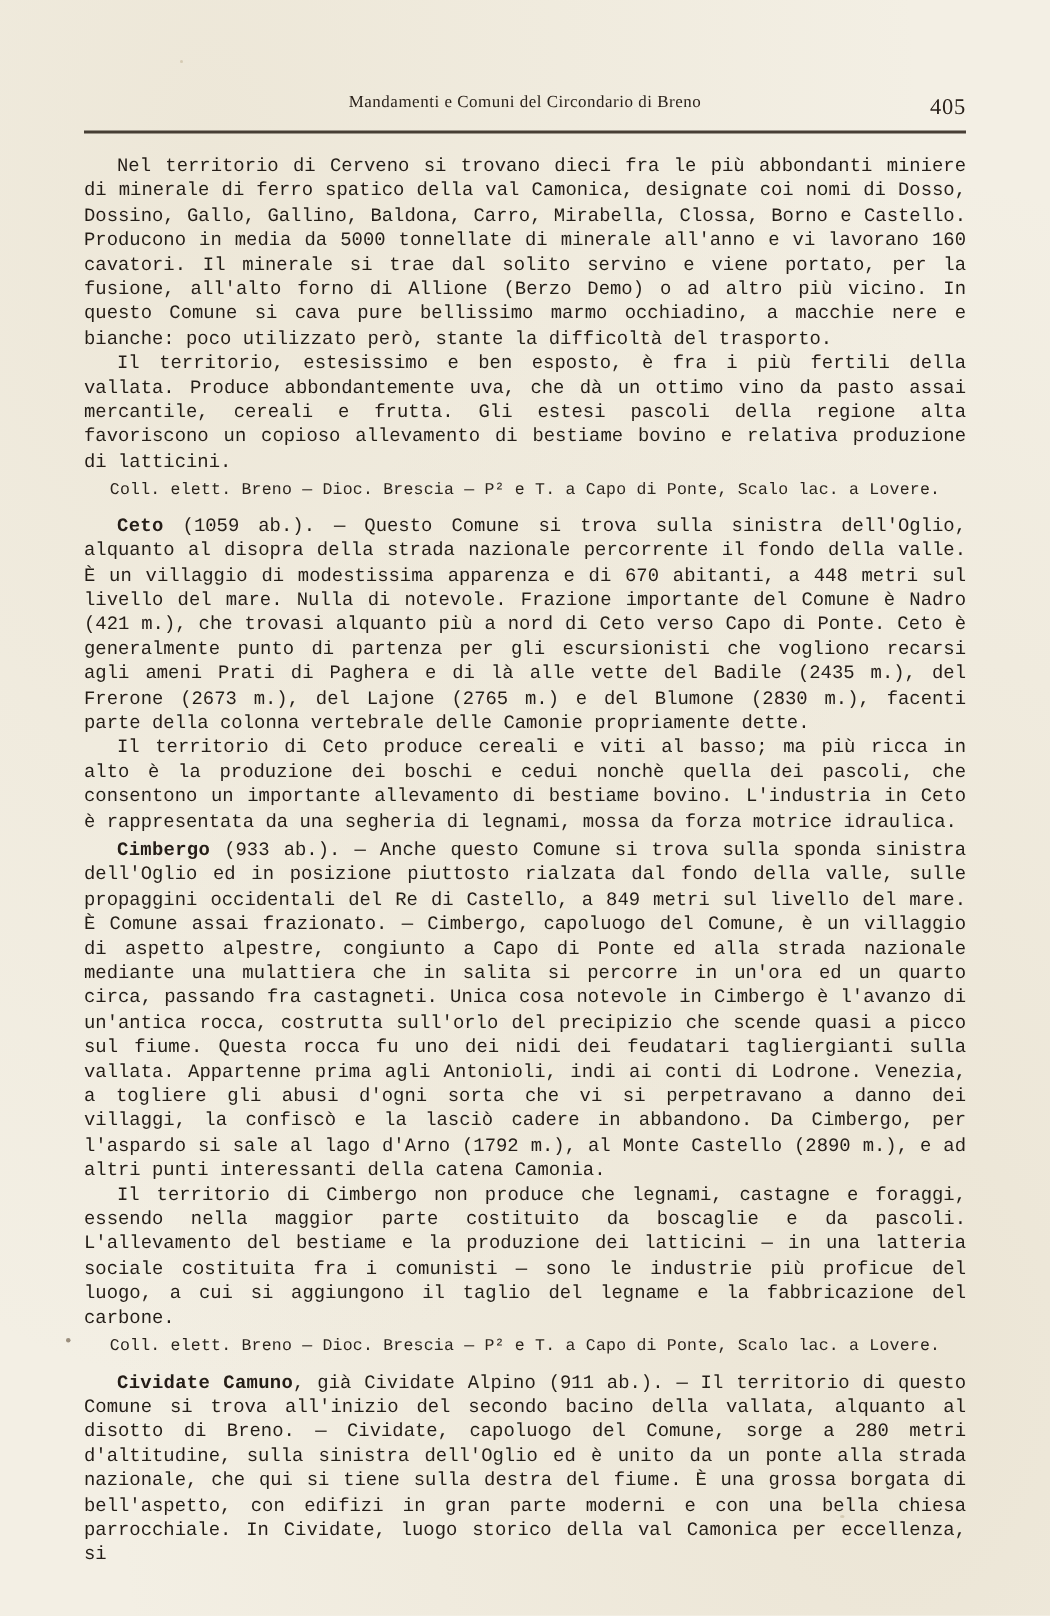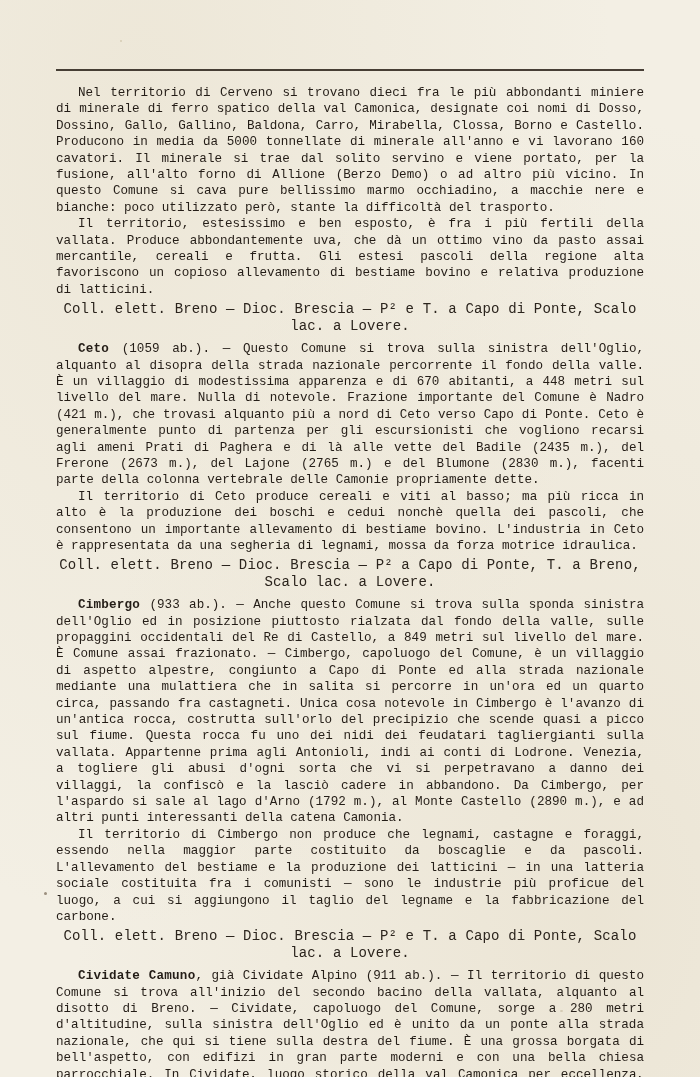--- a/index.html
+++ b/index.html
@@ -65,21 +65,21 @@
   p {
     margin: 0 0 0 0;
     text-indent: 22px;
   }
   .entry-head {
     font-weight: bold;
     letter-spacing: 0.2px;
   }
   .coll {
     text-align: center;
-    font-size: 14px;
+    font-size: 11px;
     letter-spacing: 0.15px;
     margin: 3px 0 4px 0;
     text-indent: 0;
     color: #2b241d;
   }
   .gap-sm { height: 3px; }
   .stray-mark {
     position: absolute;
     left: 44px;
     bottom: 182px;
@@ -89,34 +89,37 @@
     border-radius: 50%;
     opacity: 0.65;
   }
   .speck { position: absolute; background: #b9a888; border-radius: 50%; opacity: .45; }
 </style>
 </head>
 <body>
 
 <div class="page">
 
+  <div class="header">
+    <div class="running-title">Mandamenti e Comuni del Circondario di Breno</div>
+    <div class="folio">405</div>
+  </div>
 
   <div class="rule"></div>
 
   <div class="body-col">
 
     <p><span>Nel territorio di Cerveno si trovano dieci fra le più abbondanti miniere di minerale di ferro spatico della val Camonica, designate coi nomi di Dosso, Dossino, Gallo, Gallino, Baldona, Carro, Mirabella, Clossa, Borno e Castello. Producono in media da 5000 tonnellate di minerale all'anno e vi lavorano 160 cavatori. Il minerale si trae dal solito servino e viene portato, per la fusione, all'alto forno di Allione (Berzo Demo) o ad altro più vicino. In questo Comune si cava pure bellissimo marmo occhiadino, a macchie nere e bianche: poco utilizzato però, stante la difficoltà del trasporto.</span></p>
     <p><span>Il territorio, estesissimo e ben esposto, è fra i più fertili della vallata. Produce abbondantemente uva, che dà un ottimo vino da pasto assai mercantile, cereali e frutta. Gli estesi pascoli della regione alta favoriscono un copioso allevamento di bestiame bovino e relativa produzione di latticini.</span></p>
     <p class="coll">Coll. elett. Breno — Dioc. Brescia — P² e T. a Capo di Ponte, Scalo lac. a Lovere.</p>
 
     <div class="gap-sm"></div>
 
     <p><span class="entry-head">Ceto</span><span> (1059 ab.). — Questo Comune si trova sulla sinistra dell'Oglio, alquanto al disopra della strada nazionale percorrente il fondo della valle. È un villaggio di modestissima apparenza e di 670 abitanti, a 448 metri sul livello del mare. Nulla di notevole. Frazione importante del Comune è Nadro (421 m.), che trovasi alquanto più a nord di Ceto verso Capo di Ponte. Ceto è generalmente punto di partenza per gli escursionisti che vogliono recarsi agli ameni Prati di Paghera e di là alle vette del Badile (2435 m.), del Frerone (2673 m.), del Lajone (2765 m.) e del Blumone (2830 m.), facenti parte della colonna vertebrale delle Camonie propriamente dette.</span></p>
     <p><span>Il territorio di Ceto produce cereali e viti al basso; ma più ricca in alto è la produzione dei boschi e cedui nonchè quella dei pascoli, che consentono un importante allevamento di bestiame bovino. L'industria in Ceto è rappresentata da una segheria di legnami, mossa da forza motrice idraulica.</span></p>
-    <p class="coll">Coll. elett. Breno — Dioc. Brescia — P² a Capo di Ponte, T. a Breno, Scalo lac. a Lovere.</p>
 
     <div class="gap-sm"></div>
 
     <p><span class="entry-head">Cimbergo</span><span> (933 ab.). — Anche questo Comune si trova sulla sponda sinistra dell'Oglio ed in posizione piuttosto rialzata dal fondo della valle, sulle propaggini occidentali del Re di Castello, a 849 metri sul livello del mare. È Comune assai frazionato. — Cimbergo, capoluogo del Comune, è un villaggio di aspetto alpestre, congiunto a Capo di Ponte ed alla strada nazionale mediante una mulattiera che in salita si percorre in un'ora ed un quarto circa, passando fra castagneti. Unica cosa notevole in Cimbergo è l'avanzo di un'antica rocca, costrutta sull'orlo del precipizio che scende quasi a picco sul fiume. Questa rocca fu uno dei nidi dei feudatari tagliergianti sulla vallata. Appartenne prima agli Antonioli, indi ai conti di Lodrone. Venezia, a togliere gli abusi d'ogni sorta che vi si perpetravano a danno dei villaggi, la confiscò e la lasciò cadere in abbandono. Da Cimbergo, per l'aspardo si sale al lago d'Arno (1792 m.), al Monte Castello (2890 m.), e ad altri punti interessanti della catena Camonia.</span></p>
     <p><span>Il territorio di Cimbergo non produce che legnami, castagne e foraggi, essendo nella maggior parte costituito da boscaglie e da pascoli. L'allevamento del bestiame e la produzione dei latticini — in una latteria sociale costituita fra i comunisti — sono le industrie più proficue del luogo, a cui si aggiungono il taglio del legname e la fabbricazione del carbone.</span></p>
     <p class="coll">Coll. elett. Breno — Dioc. Brescia — P² e T. a Capo di Ponte, Scalo lac. a Lovere.</p>
 
     <div class="gap-sm"></div>
 
     <p><span class="entry-head">Cividate Camuno</span><span>, già Cividate Alpino (911 ab.). — Il territorio di questo Comune si trova all'inizio del secondo bacino della vallata, alquanto al disotto di Breno. — Cividate, capoluogo del Comune, sorge a 280 metri d'altitudine, sulla sinistra dell'Oglio ed è unito da un ponte alla strada nazionale, che qui si tiene sulla destra del fiume. È una grossa borgata di bell'aspetto, con edifizi in gran parte moderni e con una bella chiesa parrocchiale. In Cividate, luogo storico della val Camonica per eccellenza, si</span></p>

